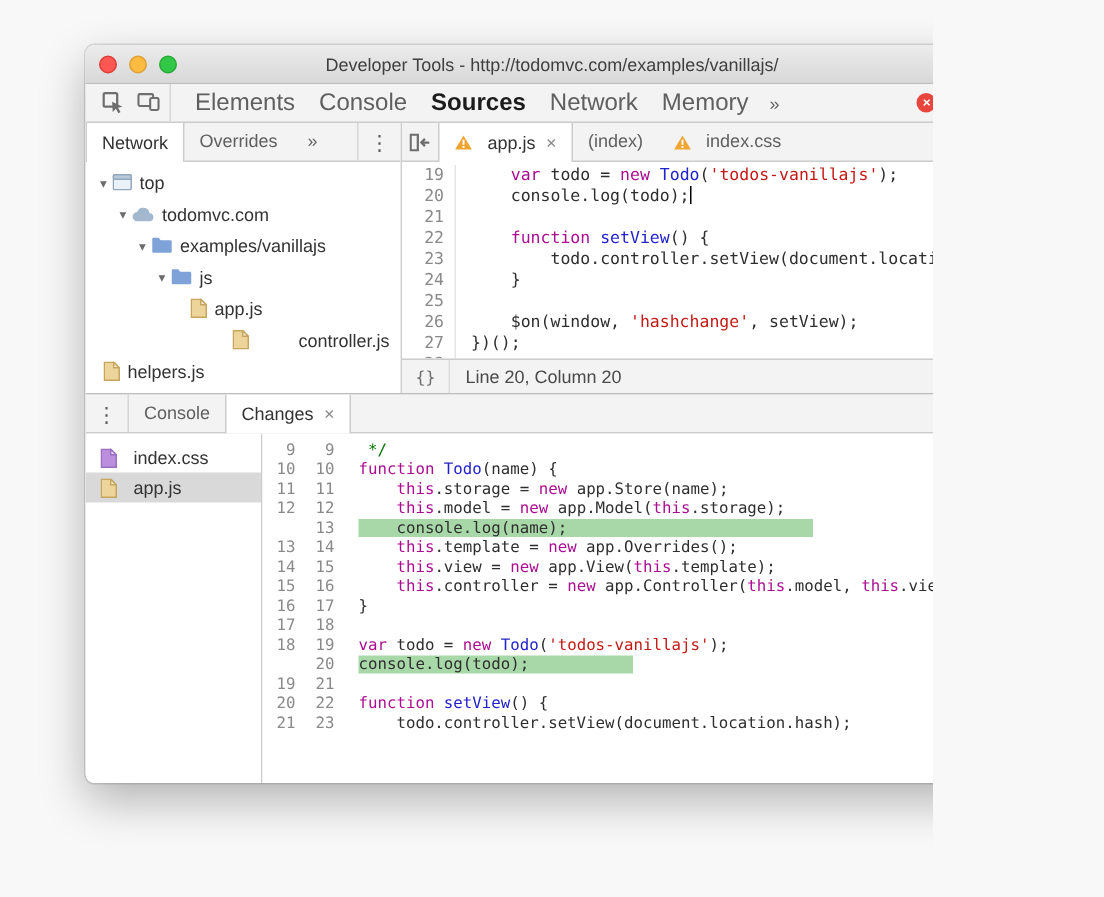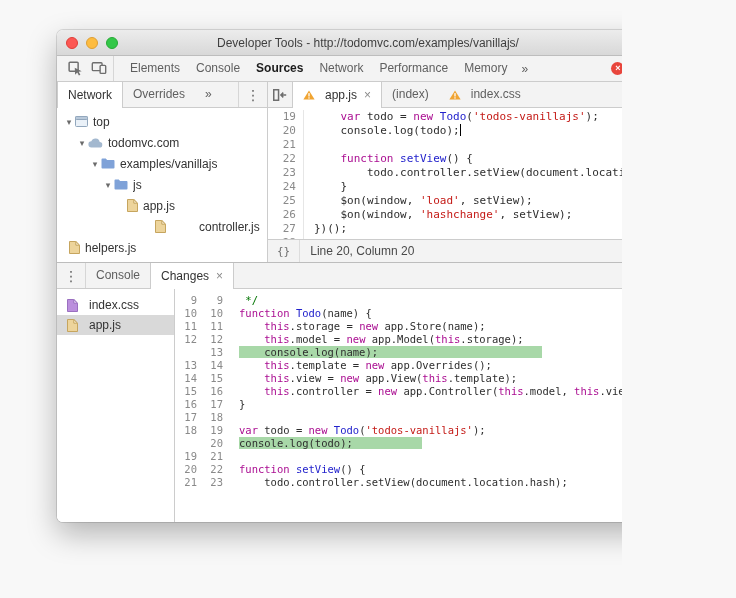--- a/index.html
+++ b/index.html
@@ -19,21 +19,21 @@
   .light.red { background:#fc5753; border:1px solid #df3e38; }
   .light.yellow { background:#fdbc40; border:1px solid #de9f34; }
   .light.green { background:#33c748; border:1px solid #27aa35; }
   .win-title { font-size:12px; color:#3f3f3f; }
 
   
   .toolbar { flex:none; height:26px; background:#f3f3f3; border-bottom:1px solid #ccc; display:flex; align-items:center; padding:0 6px; }
   .icon-cell { display:flex; align-items:center; justify-content:center; width:24px; height:25px; }
   .icon-cell.sep { border-right:1px solid #d6d6d6; margin-right:4px; padding-right:2px; width:27px; }
   .ptabs { display:flex; align-items:center; margin-left:4px; }
-  .ptab { padding:0 8px; font-size:12px; color:#5f5f5f; line-height:25px; white-space:nowrap; cursor:default; }
+  .ptab { padding:0 8px; font-size:16px; color:#5f5f5f; line-height:25px; white-space:nowrap; cursor:default; }
   .ptab.active { color:#1c1c1c; font-weight:bold; }
   .more { font-size:12px; color:#5f5f5f; padding:0 6px; }
   .flex-spacer { flex:1; }
   .err-badge { width:13px; height:13px; border-radius:50%; background:var(--accent-error,#e8453c); color:#fff; font-size:9px; line-height:13px; text-align:center; font-weight:bold; }
   .err-count { font-size:12px; color:#5f5f5f; margin:0 10px 0 4px; }
   .kebab { font-size:14px; color:#5f5f5f; padding:0 7px; }
 
   
   .main { flex:none; height:180px; display:flex; overflow:hidden; background:#fff; }
   .sidebar { flex:none; width:211px; border-right:1px solid #ccc; display:flex; flex-direction:column; overflow:hidden; }
@@ -110,21 +110,20 @@
         <svg width="16" height="13" viewBox="0 0 16 14">
             <rect x="0.8" y="0.8" width="10.5" height="8.5" rx="1" style="fill:none;stroke:#6e6e6e;stroke-width:1.5"></rect>
             <rect x="9.2" y="3.6" width="6" height="8.6" rx="1" style="fill:#f3f3f3;stroke:#6e6e6e;stroke-width:1.5"></rect>
           </svg>
       </span>
       <span class="ptabs">
           <span class="ptab">Elements</span>
           <span class="ptab">Console</span>
           <span class="ptab active">Sources</span>
           <span class="ptab">Network</span>
-          <span class="ptab">Performance</span>
           <span class="ptab">Memory</span>
         </span>
       <span class="more">»</span>
       <span class="flex-spacer"></span>
       <span class="err-badge">×</span>
       <span class="err-count">1</span>
       <span class="kebab">⋮</span>
     </div>
 
     <div class="main">
@@ -250,21 +249,21 @@
               </span>
             </span>
         </div>
         <div class="editor">
             <div class="code-line"><span class="gutter">19</span><span class="code-text"><span class="tk-p">    </span><span class="tk-k">var</span><span class="tk-p"> todo = </span><span class="tk-k">new</span><span class="tk-p"> </span><span class="tk-d">Todo</span><span class="tk-p">(</span><span class="tk-s">'todos-vanillajs'</span><span class="tk-p">);</span></span></div>
             <div class="code-line"><span class="gutter">20</span><span class="code-text"><span class="tk-p">    console.log(todo);</span><span class="caret"></span></span></div>
             <div class="code-line"><span class="gutter">21</span><span class="code-text"></span></div>
             <div class="code-line"><span class="gutter">22</span><span class="code-text"><span class="tk-p">    </span><span class="tk-k">function</span><span class="tk-p"> </span><span class="tk-d">setView</span><span class="tk-p">() {</span></span></div>
             <div class="code-line"><span class="gutter">23</span><span class="code-text"><span class="tk-p">        todo.controller.setView(document.location.hash);</span></span></div>
             <div class="code-line"><span class="gutter">24</span><span class="code-text"><span class="tk-p">    }</span></span></div>
-            <div class="code-line"><span class="gutter">25</span><span class="code-text"><span class="tk-p">    $on(window, </span><span class="tk-s">'load'</span><span class="tk-p">, setView);</span></span></div>
+            <div class="code-line"><span class="gutter">25</span></div>
             <div class="code-line"><span class="gutter">26</span><span class="code-text"><span class="tk-p">    $on(window, </span><span class="tk-s">'hashchange'</span><span class="tk-p">, setView);</span></span></div>
             <div class="code-line"><span class="gutter">27</span><span class="code-text"><span class="tk-p">})();</span></span></div>
             <div class="code-line"><span class="gutter">28</span><span class="code-text"></span></div>
           </div>
         <div class="editor-status">
           <span class="fmt-btn">{}</span>
           <span class="linecol">Line 20, Column 20</span>
           <span class="flex-spacer"></span>
           <span class="status-right">
             <svg width="14" height="14" viewBox="0 0 14 14">

